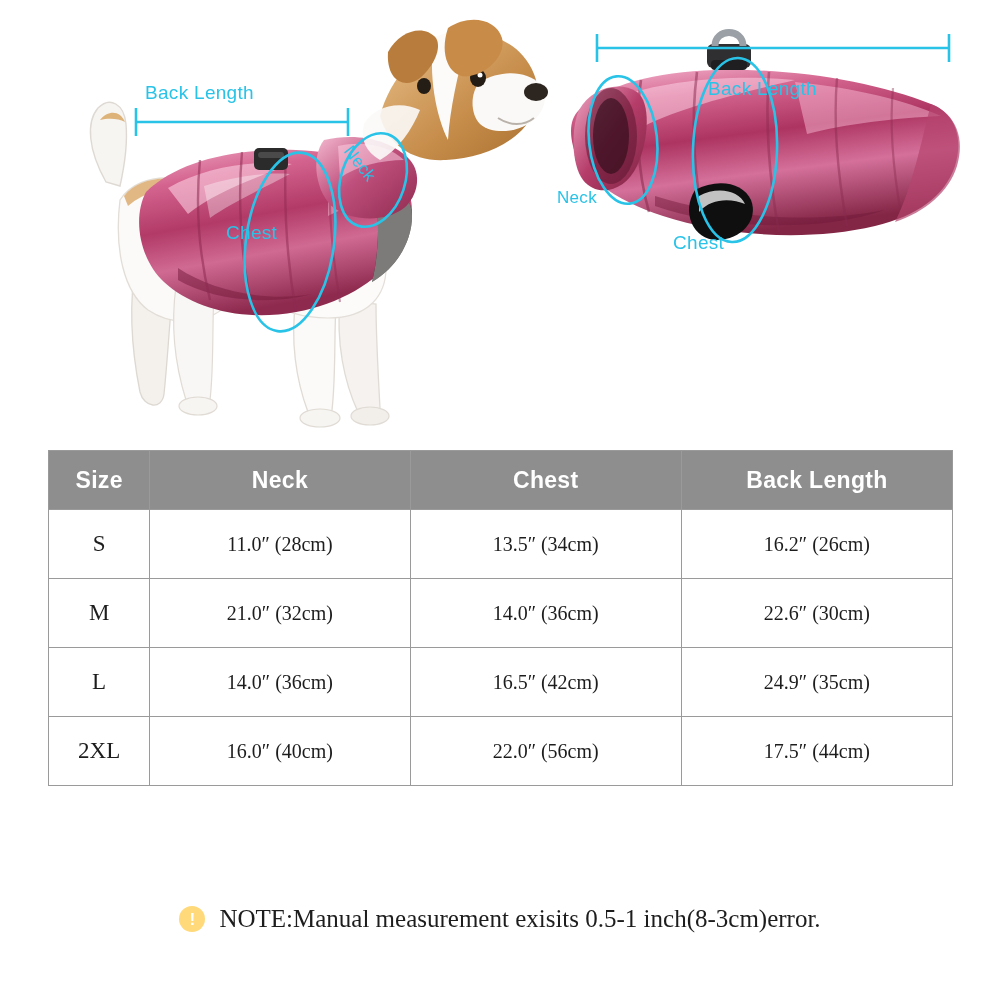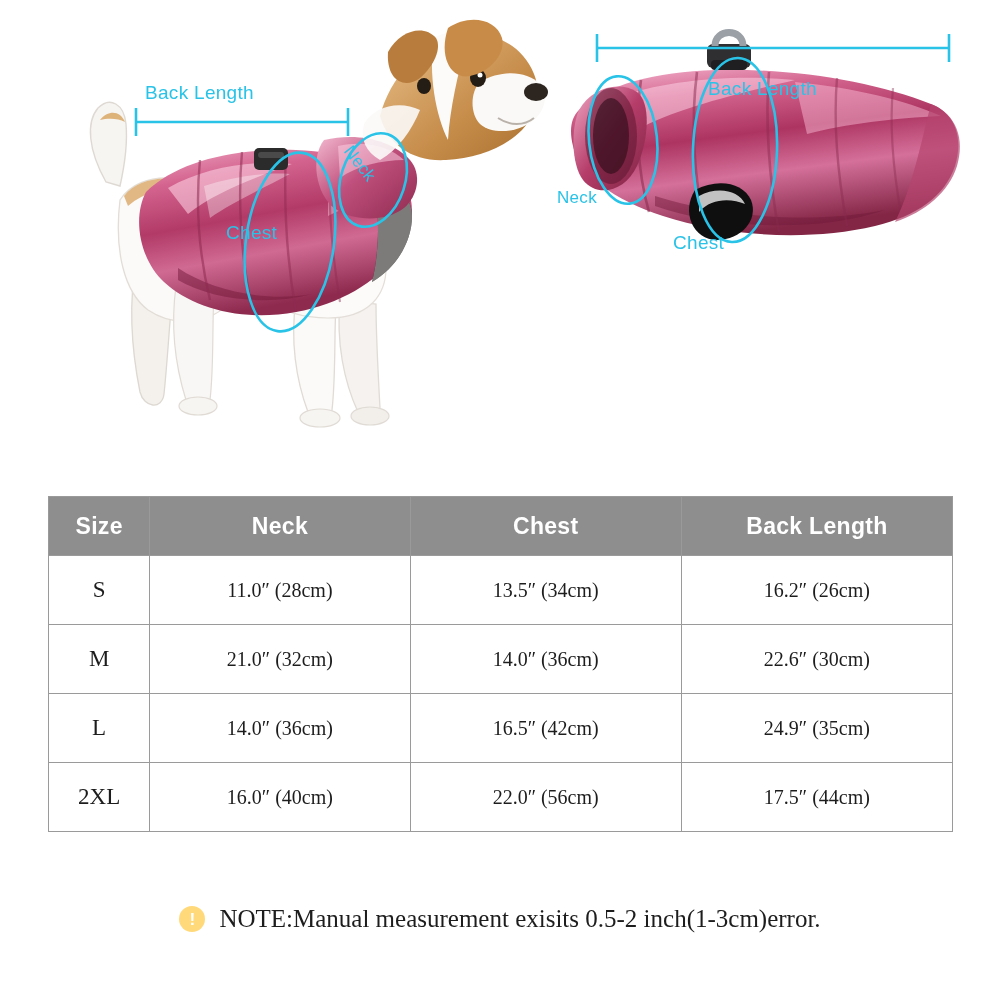--- a/index.html
+++ b/index.html
@@ -36,21 +36,21 @@
     font-size: 19px;
     letter-spacing: .3px;
     white-space: nowrap;
   }
   .dim-label.small { font-size: 17px; }
 
   
   .table-wrap {
     position: absolute;
     left: 48px;
-    top: 496px;
+    top: 450px;
     width: 905px;
   }
   table.size-table {
     border-collapse: collapse;
     width: 100%;
     table-layout: fixed;
   }
   table.size-table th,
   table.size-table td {
     border: 1px solid #9a9a9a;
@@ -310,14 +310,14 @@
         <td>16.0″  (40cm)</td>
         <td>22.0″  (56cm)</td>
         <td>17.5″  (44cm)</td>
       </tr>
     </tbody>
   </table>
 </div>
 
 <div class="note-row">
   <div class="note-badge">!</div>
-  <div class="note-text">NOTE:Manual measurement exisits 0.5-2 inch(1-3cm)error.</div>
+  <div class="note-text">NOTE:Manual measurement exisits 0.5-1 inch(8-3cm)error.</div>
 </div>
 
 </body></html>

